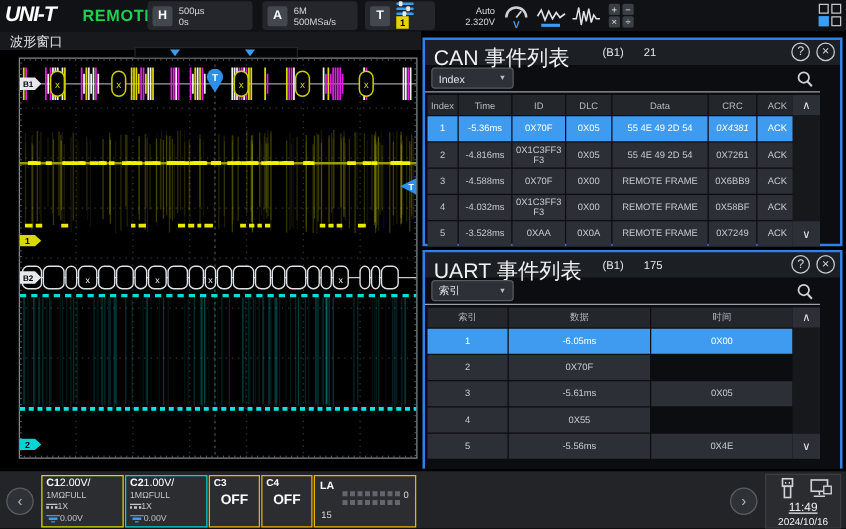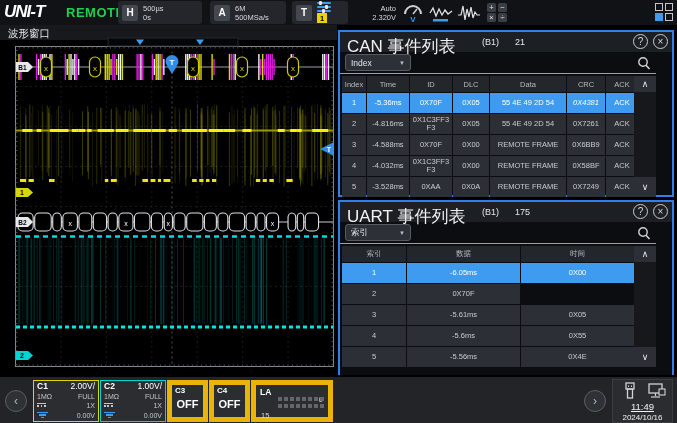--- a/index.html
+++ b/index.html
@@ -56,23 +56,23 @@
   .scrollcol{position:absolute;width:22px;background:#16181c;}
   .sc-up,.sc-down{position:absolute;left:0;width:22px;background:#2c2f35;color:#e8eaec;font-size:9px;display:flex;align-items:center;justify-content:center;}
   .sc-up{top:0;height:16px;}
   .sc-down{bottom:0;height:20px;}
 
   
   .bottombar{position:absolute;left:0;top:375px;width:677px;height:48px;background:#222428;border-top:2px solid #000;}
   .nav-circle{position:absolute;top:13px;width:22px;height:22px;border:1px solid #5a5e64;border-radius:50%;background:#2e3136;color:#b5b8bd;font-size:12px;display:flex;align-items:center;justify-content:center;line-height:1;}
   .nav-left{left:5px;}
   .nav-right{left:584px;}
-  .card{position:absolute;top:3px;height:42px;background:#2b2d31;border:5px solid #eab308;padding:1px 3px;}
+  .card{position:absolute;top:3px;height:42px;background:#2b2d31;border:1px solid #eab308;padding:1px 3px;}
   .card.on{display:flex;flex-direction:column;justify-content:space-between;border-width:1px;}
-  .card .crow{display:flex;justify-content:space-between;align-items:center;line-height:9px;}
+  .card .crow{display:flex;align-items:center;line-height:9px;}
   .cname{font-size:8.5px;font-weight:bold;color:#fff;}
   .cval{font-size:8.5px;color:#fff;}
   .csm{font-size:7px;color:#c3c7cc;}
   .dc-icon{width:9px;height:6px;display:flex;flex-direction:column;gap:1px;}
   .dc-icon i{display:block;height:1.5px;background:#c3c7cc;}
   .dc-icon i.dash{background:linear-gradient(to right,#c3c7cc 0 2px,transparent 2px 3.5px,#c3c7cc 3.5px 5.5px,transparent 5.5px 7px,#c3c7cc 7px 9px);}
   .gnd-icon{width:11px;height:7px;position:relative;}
   .gnd-icon i{position:absolute;display:block;background:#3b9cf0;height:1.5px;}
   .gnd-icon i:nth-child(1){left:0;width:11px;top:0;}
   .gnd-icon i:nth-child(2){left:2px;width:7px;top:2.5px;}
@@ -1077,21 +1077,20 @@
           <div class="td" style="width: 64px;">2</div>
           <div class="td" style="width: 113px;">0X70F</div>
         </div>
         <div class="trow">
           <div class="td" style="width: 64px;">3</div>
           <div class="td" style="width: 113px;">-5.61ms</div>
           <div class="td" style="width: 113px;">0X05</div>
         </div>
         <div class="trow">
           <div class="td" style="width: 64px;">4</div>
-          <div class="td" style="width: 113px;">-5.6ms</div>
           <div class="td" style="width: 113px;">0X55</div>
         </div>
         <div class="trow">
           <div class="td" style="width: 64px;">5</div>
           <div class="td" style="width: 113px;">-5.56ms</div>
           <div class="td" style="width: 113px;">0X4E</div>
         </div>
       </div>
     <div class="scrollcol" style="left:294px;top:44px;height:121px;">
       <span class="sc-up">∧</span>

